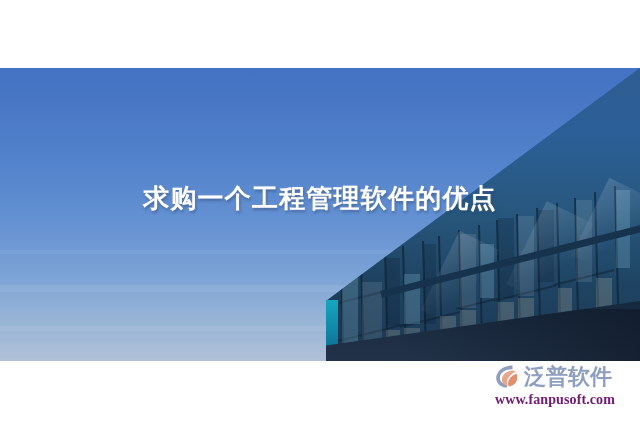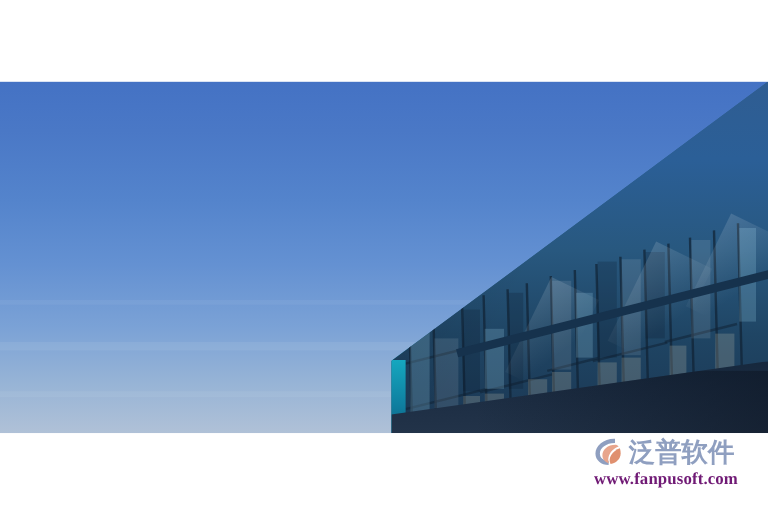--- a/index.html
+++ b/index.html
@@ -273,20 +273,21 @@
       <div class="reflect" style="left:198px; top:140px; width:52px; height:92px; transform:rotate(26deg);"></div>
       <div class="reflect" style="left:262px; top:116px; width:48px; height:86px; transform:rotate(26deg);"></div>
 
       <div class="bld-return"></div>
       <div class="bld-roof-edge"></div>
       <div class="bld-base">
         <div class="bld-base-shadow"></div>
       </div>
     </div>
 
+    <div class="hero-title">求购一个工程管理软件的优点</div>
   </div>
 
   <div class="logo">
     <div class="logo-row">
       <span class="logo-mark">
         <svg viewBox="0 0 27 27" width="27" height="27" aria-hidden="true">
           <path d="M19.5 2.6 C10.5 2.2 3.2 8.2 3.2 15.0 C3.2 20.6 8.0 24.6 14.2 24.6 L14.2 21.0 C9.8 21.0 6.9 18.4 6.9 14.9 C6.9 10.4 12.0 6.2 19.5 6.2 Z" fill="#8f9fc0"></path>
           <path d="M20.4 7.6 C13.6 7.4 9.0 11.6 9.0 16.4 C9.0 19.6 11.2 22.2 14.6 23.2 C13.2 20.4 13.9 16.0 17.0 12.7 C18.6 11.0 20.4 9.8 22.6 9.1 C22.0 8.4 21.3 7.9 20.4 7.6 Z" fill="#e8a58c"></path>
           <path d="M23.6 10.6 C20.6 11.6 18.0 13.6 16.4 16.1 C14.8 18.6 14.6 21.3 15.8 23.6 C20.6 23.0 24.2 19.4 24.2 15.0 C24.2 13.4 24.0 11.9 23.6 10.6 Z" fill="#e0906f"></path>
         </svg>

